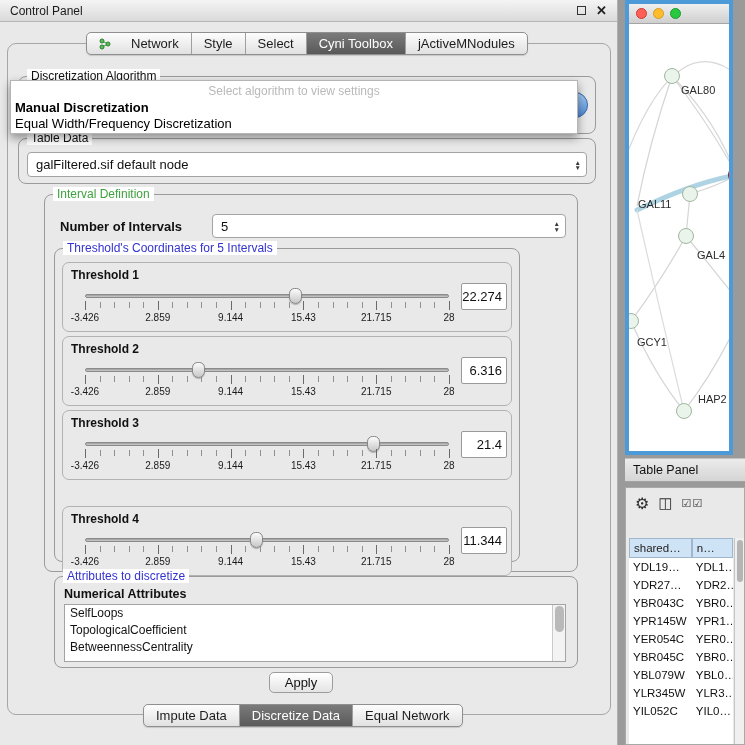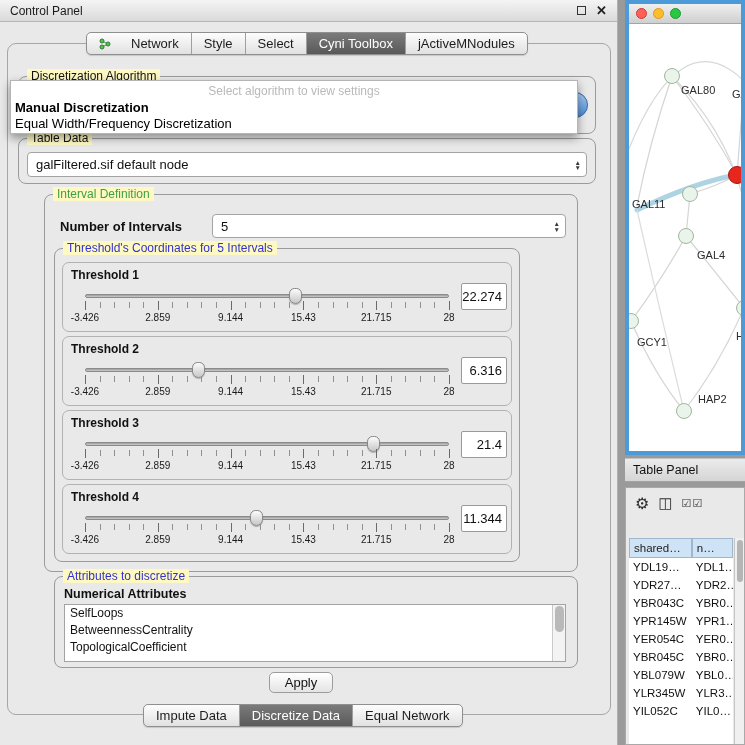--- a/index.html
+++ b/index.html
@@ -26,21 +26,21 @@
               box-shadow:0 1px 1px rgba(0,0,0,.15); z-index:3; }
   .seg { display:flex; align-items:center; gap:20px; padding:0 12px; font-size:13px; color:#1c1c1c;
          border-right:1px solid #9f9f9f; white-space:nowrap; }
   .seg:last-child { border-right:none; }
   .seg.selected { background:linear-gradient(#7b7b7b,#595959); color:#fff; }
   .top-tabs { left:86px; top:32px; }
   .bottom-tabs { left:143px; top:704px; }
 
   
   .group { position:absolute; border:1px solid #9b9b9b; border-radius:8px; }
-  .legend { position:absolute; top:-8px; left:8px; background:#fef9c3; padding:0 4px;
+  .legend { position:absolute; top:-8px; left:8px; background:#ffffff; padding:0 4px;
             font-size:12px; color:#111; white-space:nowrap; }
   .legend.green { color:#3da23d; }
   .legend.blue  { color:#3232cf; }
 
   
   .combo { position:absolute; background:#fff; border:1px solid #a3a3a3; border-radius:4px;
            font-size:13px; color:#111; display:flex; align-items:center; padding:0 20px 0 8px; }
   .combo .val { overflow:hidden; white-space:nowrap; }
   .stepper { position:absolute; right:5px; top:50%; transform:translateY(-50%);
              display:flex; flex-direction:column; align-items:center; font-size:6.5px;
@@ -94,21 +94,21 @@
   .attr-thumb { position:absolute; top:1px; left:2px; width:9px; height:26px; background:#b9b9b9; border-radius:5px; }
 
   .apply-btn { position:absolute; left:269px; top:672px; width:64px; height:21px;
                background:linear-gradient(#ffffff,#e4e4e4); border:1px solid #9c9c9c; border-radius:5px;
                font-size:13px; color:#111; display:flex; align-items:center; justify-content:center; }
 
   
   .flabel { position:absolute; font-size:13px; font-weight:bold; color:#111; }
 
   
-  .network-window { position:absolute; left:625px; top:0; width:120px; height:455px;
+  .network-window { position:absolute; left:625px; top:0; width:108px; height:455px;
                     border:4px solid #4d9ad8; background:#fff; }
   .nw-titlebar { height:20px; background:linear-gradient(#efefef,#cfcfcf); border-bottom:1px solid #a5a5a5;
                  display:flex; align-items:center; gap:6px; padding-left:7px; }
   .tl { width:11px; height:11px; border-radius:50%; }
   .tl.red    { background:#ff6057; border:1px solid #ce3a34; }
   .tl.yellow { background:#ffbd2e; border:1px solid #d59c1e; }
   .tl.green  { background:#28c941; border:1px solid #1d9a30; }
   .nw-canvas { position:relative; width:100%; height:424px; background:#fff; overflow:hidden; }
   .nw-canvas svg { position:absolute; left:0; top:0; }
   .nnode { position:absolute; border-radius:50%; background:#eaf4ea; border:1px solid #9fb79f;
@@ -279,21 +279,21 @@
             <span class="mlabel" style="left: 60%;">15.43</span>
             <i class="mtick" style="left: 80%;"></i>
             <span class="mlabel" style="left: 80%;">21.715</span>
             <i class="mtick" style="left: 100%;"></i>
             <span class="mlabel" style="left: 100%;">28</span>
           </div>
       </div>
       <div class="thr-value">21.4</div>
     </div>
 
-    <div class="thr" style="top:484px;">
+    <div class="thr" style="top:506px;">
       <span class="thr-label">Threshold 4</span>
       <div class="slider">
         <div class="track"></div>
         <div class="thumb" style="left: 47%;"></div>
         <div class="tickarea">
           <div class="minorticks"></div>
         <i class="mtick" style="left: 0%;"></i>
             <span class="mlabel" style="left: 0%;">-3.426</span>
             <i class="mtick" style="left: 20%;"></i>
             <span class="mlabel" style="left: 20%;">2.859</span>
@@ -312,22 +312,22 @@
 
     <div class="group" style="left:54px; top:576px; width:524px; height:92px;">
       <span class="legend blue">Attributes to discretize</span>
     </div>
     <span class="attr-label">Numerical Attributes</span>
     <div class="attr-list">
       <div class="attr-scroll">
         <div class="attr-thumb"></div>
       </div>
     <div class="attr-item">SelfLoops</div>
+        <div class="attr-item">TopologicalCoefficient</div>
         <div class="attr-item">BetweennessCentrality</div>
-        <div class="attr-item">TopologicalCoefficient</div>
       </div>
 
     <button class="apply-btn">Apply</button>
 
     <nav class="seg-tabs bottom-tabs">
       <div class="seg">
         <span>Impute Data</span>
       </div>
       <div class="seg selected">
         <span>Discretize Data</span>
@@ -362,21 +362,21 @@
       </svg>
     <div class="nnode" style="left: 43px; top: 52px; height: 16px; width: 16px;"></div>
         <div class="nnode red" style="left: 108px; top: 151px; height: 18px; width: 18px;"></div>
         <div class="nnode" style="left: 61px; top: 170px; height: 16px; width: 16px;"></div>
         <div class="nnode" style="left: 57px; top: 212px; height: 16px; width: 16px;"></div>
         <div class="nnode" style="left: 2px; top: 297px; height: 16px; width: 16px;"></div>
         <div class="nnode" style="left: 115px; top: 284px; height: 16px; width: 16px;"></div>
         <div class="nnode" style="left: 55px; top: 387px; height: 16px; width: 16px;"></div>
         <div class="nlabel" style="left: 52px; top: 60px;">GAL80</div>
         <div class="nlabel" style="left: 103px; top: 64px;">GA</div>
-        <div class="nlabel" style="left: 3px; top: 174px;">GAL11</div>
+        <div class="nlabel" style="left: 9px; top: 174px;">GAL11</div>
         <div class="nlabel" style="left: 68px; top: 225px;">GAL4</div>
         <div class="nlabel" style="left: 8px; top: 312px;">GCY1</div>
         <div class="nlabel" style="left: 107px; top: 306px;">H</div>
         <div class="nlabel" style="left: 69px; top: 369px;">HAP2</div>
       </div>
   </section>
 
   <div class="table-panel-bar">
     <span>Table Panel</span>
   </div>

